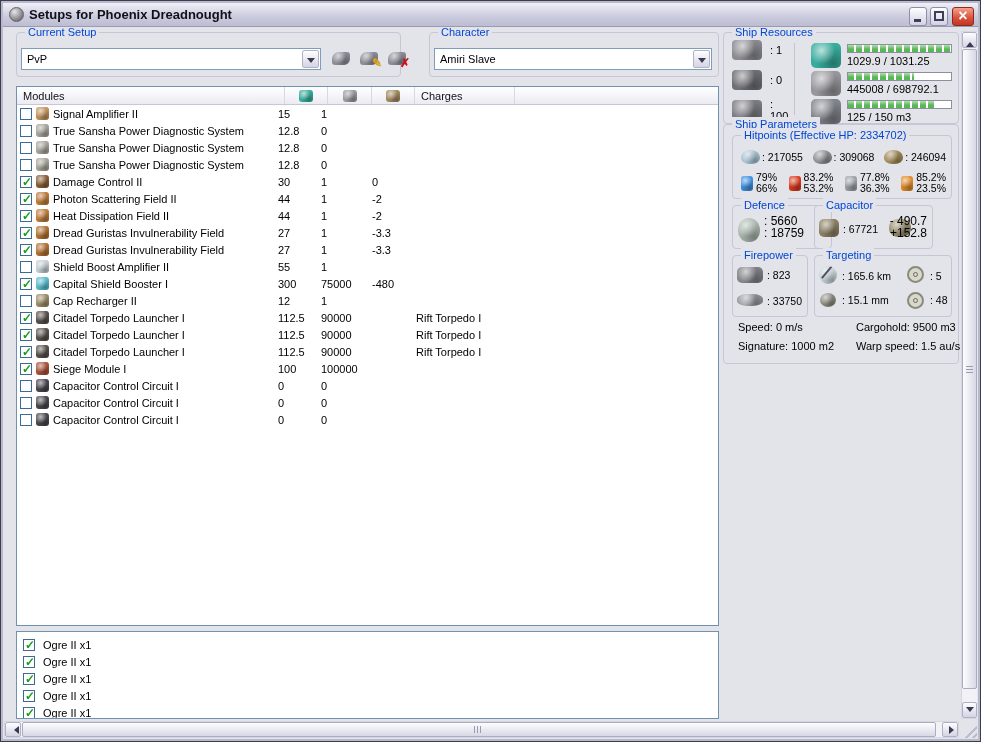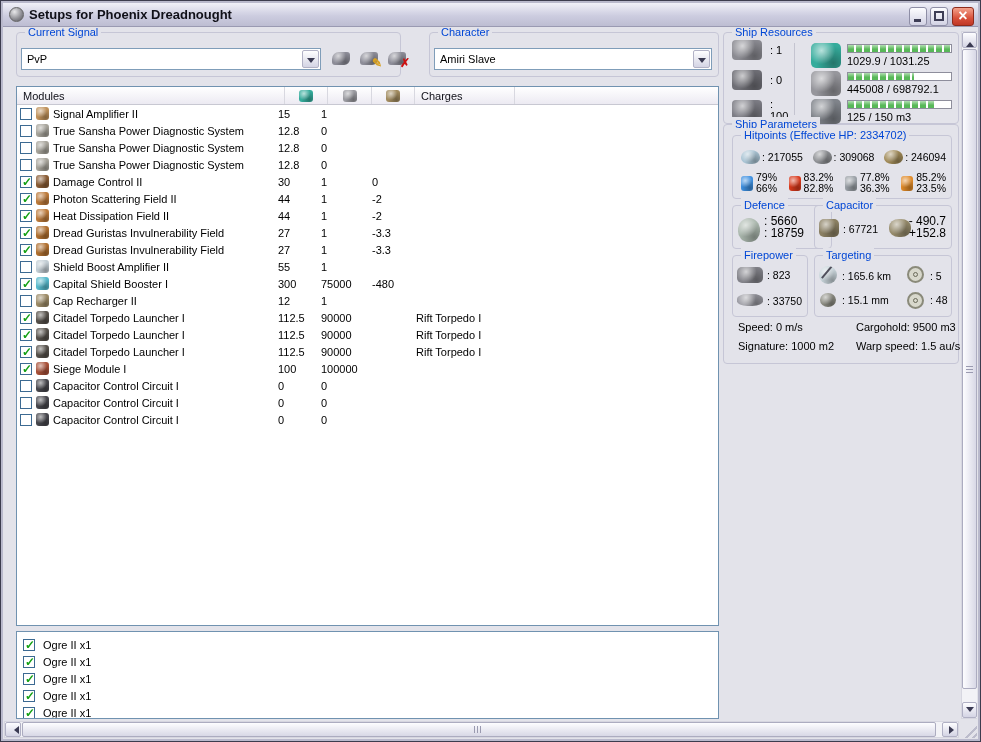--- a/index.html
+++ b/index.html
@@ -110,21 +110,21 @@
     <span class="app-icon"></span>
     <span class="title-text">Setups for Phoenix Dreadnought</span>
     <span class="tb-btn tb-min"></span>
     <span class="tb-btn tb-max"></span>
     <span class="tb-btn tb-close"></span>
   </div>
 
   <div class="content">
 
     <div class="gbox" style="left:12px;top:4px;width:385px;height:45px;">
-      <span class="gb-label">Current Signal</span>
+      <span class="gb-label">Current Setup</span>
       <div class="combo" style="left:4px;top:15px;width:300px;">
         <span class="combo-value">PvP</span>
         <span class="combo-btn"></span>
       </div>
       <div class="setup-tools">
         <span class="tool">
             <span class="ship-blob icon3d"></span>
           </span>
         <span class="tool">
             <span class="ship-blob icon3d"></span>
@@ -502,21 +502,21 @@
               <span class="resist-vals">
                 <span>79%</span><br>
                 <span>66%</span>
               </span>
             </span>
 
             <span class="resist-item">
               <span class="resist-icon icon3d" style="background-color: rgb(216, 57, 28);"></span>
               <span class="resist-vals">
                 <span>83.2%</span><br>
-                <span>82.8%</span>
+                <span>53.2%</span>
               </span>
             </span>
 
             <span class="resist-item">
               <span class="resist-icon icon3d" style="background-color: rgb(154, 160, 166);"></span>
               <span class="resist-vals">
                 <span>77.8%</span><br>
                 <span>36.3%</span>
               </span>
             </span>
@@ -534,21 +534,21 @@
 
       <div class="gbox" style="left:8px;top:80px;width:100px;height:44px;">
         <span class="gb-label">Defence</span>
         <span class="big-icon icon3d" style="position:absolute;left:5px;top:12px;width:22px;height:24px;background-color:#a9b6ac;border-radius:50% 50% 45% 45%;"></span>
         <span class="two-line" style="position:absolute;left:31px;top:9px;">
           <span>: 5660</span><br>
           <span>: 18759</span>
         </span>
       </div>
 
-      <div class="gbox" style="left:90px;top:80px;width:138px;height:44px;">
+      <div class="gbox" style="left:90px;top:80px;width:119px;height:44px;">
         <span class="gb-label">Capacitor</span>
         <span class="big-icon icon3d" style="position:absolute;left:4px;top:13px;width:20px;height:18px;background-color:#8a7f62;"></span>
         <span style="position:absolute;left:28px;top:17px;font-size:10.5px;">: 67721</span>
         <span class="big-icon icon3d" style="position:absolute;left:74px;top:13px;width:22px;height:18px;background-color:#958a6a;border-radius:45%;"></span>
         <span class="two-line" style="position:absolute;right:5px;top:9px;text-align:right;">
           <span>- 490.7</span><br>
           <span>+152.8</span>
         </span>
       </div>
 

